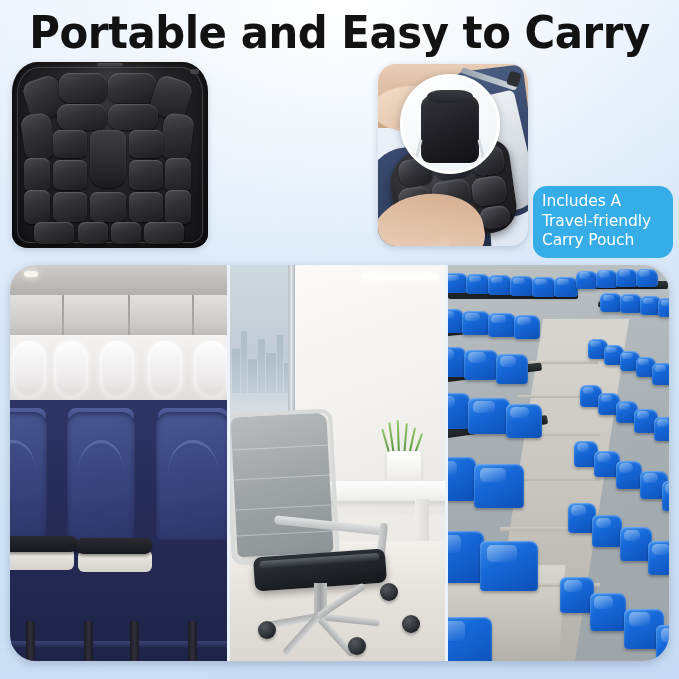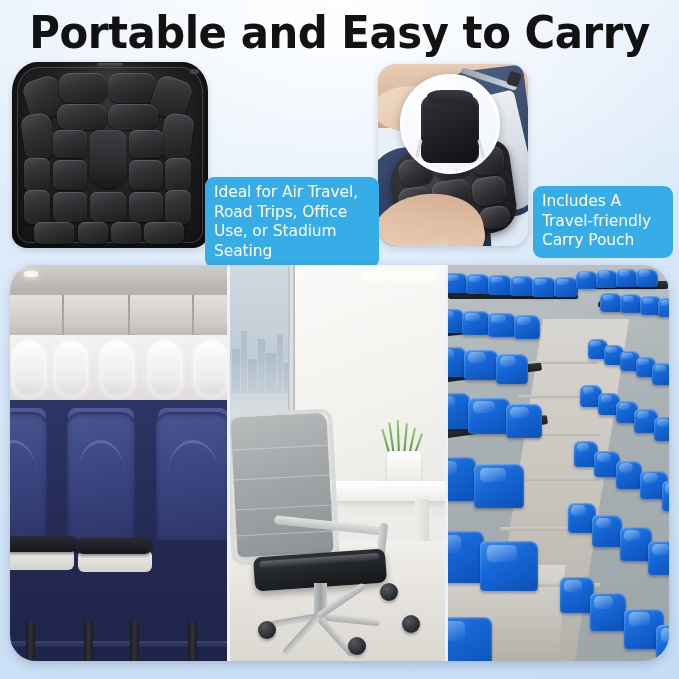--- a/index.html
+++ b/index.html
@@ -162,21 +162,21 @@
     color:#ffffff;
     border-radius:9px;
     font-family:"DejaVu Sans", sans-serif;
     font-size:15.5px;
     line-height:19.5px;
     font-weight:400;
     padding:6px 9px 7px 9px;
     letter-spacing:-0.1px;
   }
   #callout-left  { left:205px; top:115px; width:174px; }
-  #callout-right { left:533px; top:124px; width:140px; }
+  #callout-right { left:533px; top:124px; width:140px;border-radius:14px; }
 
   
   .panels {
     position:absolute; left:10px; top:265px; width:659px; height:396px;
     border-radius:26px;
     overflow:hidden;
     box-shadow:0 3px 10px rgba(30,50,80,.22);
     display:flex;
   }
   .panel { position:relative; height:100%; overflow:hidden; }
@@ -458,21 +458,20 @@
     </div>
 
     <div class="pp-circle">
       <div class="pp-sack">
         <div class="pp-string" style="left:-5px; top:44px; transform:rotate(14deg);"></div>
         <div class="pp-string" style="right:-5px; top:44px; transform:rotate(-14deg);"></div>
       </div>
     </div>
   </div>
 
-  <div class="callout" id="callout-left">Ideal for Air Travel, Road Trips, Office Use, or Stadium Seating</div>
   <div class="callout" id="callout-right">Includes A Travel-friendly Carry Pouch</div>
 </div>
 
 <div class="panels">
 
   <div class="panel" id="panel-airplane">
     <div class="ap-ceiling"></div>
     <div class="ap-bin">
       <div class="ap-bin-seam" style="left:52px;"></div>
       <div class="ap-bin-seam" style="left:118px;"></div>

